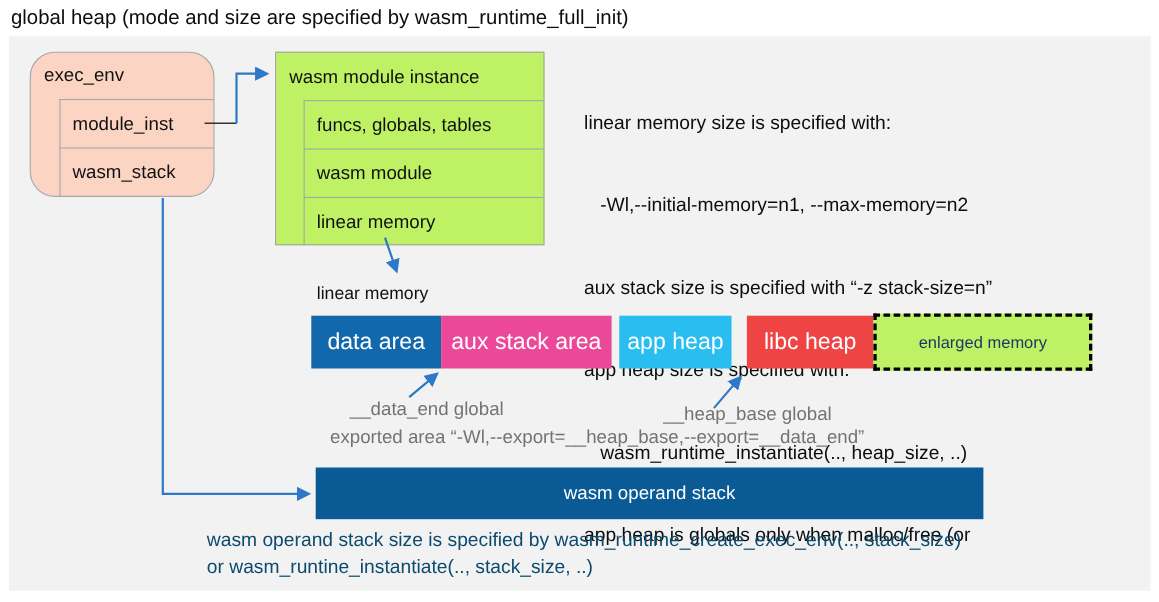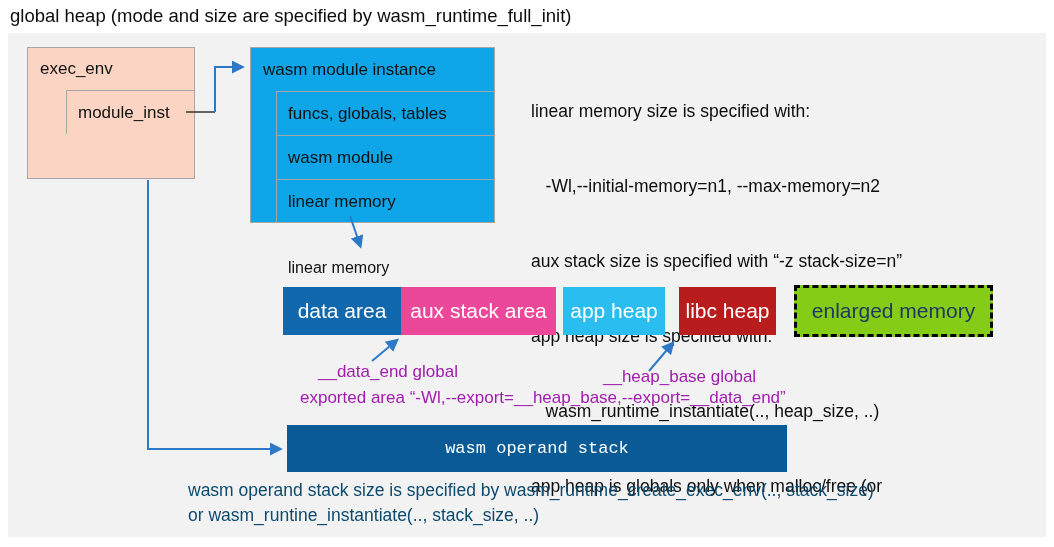--- a/index.html
+++ b/index.html
@@ -11,82 +11,83 @@
   .title {
     position:absolute; left:10px; top:5px;
     font-size:18.5px; color:#0d0d0d;
   }
   .panel {
     position:absolute; left:8px; top:33px; width:1038px; height:504px;
     background:#f2f2f2;
   }
   .box { position:absolute; box-sizing:border-box; border:1px solid #a6a6a6; }
   .box.salmon { background:#fbd4c3; }
-  .box.cream  { background:#0ea5e9; }
+  .box.cream  { background:#bef264; }
   .box-header { display:flex; align-items:center; padding-left:12px; font-size:17px; }
   .box-row {
     box-sizing:border-box;
     border-top:1px solid #a6a6a6; border-left:1px solid #a6a6a6;
     display:flex; align-items:center; padding-left:11px; font-size:17px;
   }
-  .exec-env { left:27px; top:47px; width:168px; height:132px; }
+  .exec-env { left:27px; top:47px; width:168px; height:132px;border-radius:23px; }
   .exec-env .box-header { height:42px; }
-  .exec-env .box-row { height:44px; margin-left:38px; }
+  .exec-env .box-row { height:44px; margin-left:26px; }
   .mod-inst { left:250px; top:47px; width:245px; height:176px; }
   .mod-inst .box-header { height:43px; }
   .mod-inst .box-row { height:44px; margin-left:25px; }
 
   .info-block {
     position:absolute; left:531px; top:49px;
     font-size:17.5px; line-height:25px; white-space:pre; color:#0d0d0d;
   }
   .lm-label { position:absolute; left:288px; top:259px; font-size:16px; }
   .seg {
     position:absolute; top:287px; height:48px;
     display:flex; align-items:center; justify-content:center;
     color:#ffffff; font-size:21px;
   }
   .seg-data  { left:283px; width:118px; background:#1268ac; }
   .seg-aux   { left:401px; width:155px; background:#ec4899; }
   .seg-app   { left:563px; width:102px; background:#29bdf0; }
-  .seg-libc  { left:679px; width:97px; background:#b91c1c; }
+  .seg-libc  { left:679px; width:115px; background:#ef4444; }
   .seg-enlarged {
     left:794px; top:285px; width:193px; height:46px;
-    background:#84cc16; border:3px dashed #000000;
-    color:#1f3864; font-size:21px;
+    background:#bef264; border:3px dashed #000000;
+    color:#1f3864; font-size:15px;
     display:flex; align-items:center; justify-content:center;
     position:absolute;
   }
-  .ann { position:absolute; font-size:17px; color:#a21caf; }
+  .ann { position:absolute; font-size:17px; color:#737373; }
   .ann-data-end  { left:318px; top:362px; }
   .ann-heap-base { left:603px; top:367px; }
   .ann-exported  { left:300px; top:388px; }
   .operand-stack {
-    position:absolute; left:287px; top:425px; width:500px; height:47px;
+    position:absolute; left:287px; top:425px; width:607px; height:47px;
     background:#0a5a96; color:#ffffff; font-size:17px;
-    display:flex; align-items:center; justify-content:center;font-family:Liberation Mono, monospace;
+    display:flex; align-items:center; justify-content:center;
   }
   .caption {
     position:absolute; left:188px; top:478px;
     font-size:17.5px; line-height:25px; color:#0c4a6e;
   }
   .arrows { position:absolute; left:0; top:0; width:1054px; height:547px; pointer-events:none; }
 </style>
 </head>
 <body>
 
 <div class="screen">
 
   <div class="title">global heap (mode and size are specified by wasm_runtime_full_init)</div>
 
   <div class="panel"></div>
 
   <div class="box salmon exec-env">
     <div class="box-header">exec_env</div>
     <div class="box-row">module_inst</div>
+    <div class="box-row">wasm_stack</div>
   </div>
 
   <div class="box cream mod-inst">
     <div class="box-header">wasm module instance</div>
     <div class="box-row">funcs, globals, tables</div>
     <div class="box-row">wasm module</div>
     <div class="box-row">linear memory</div>
   </div>
 
   <div class="info-block">

